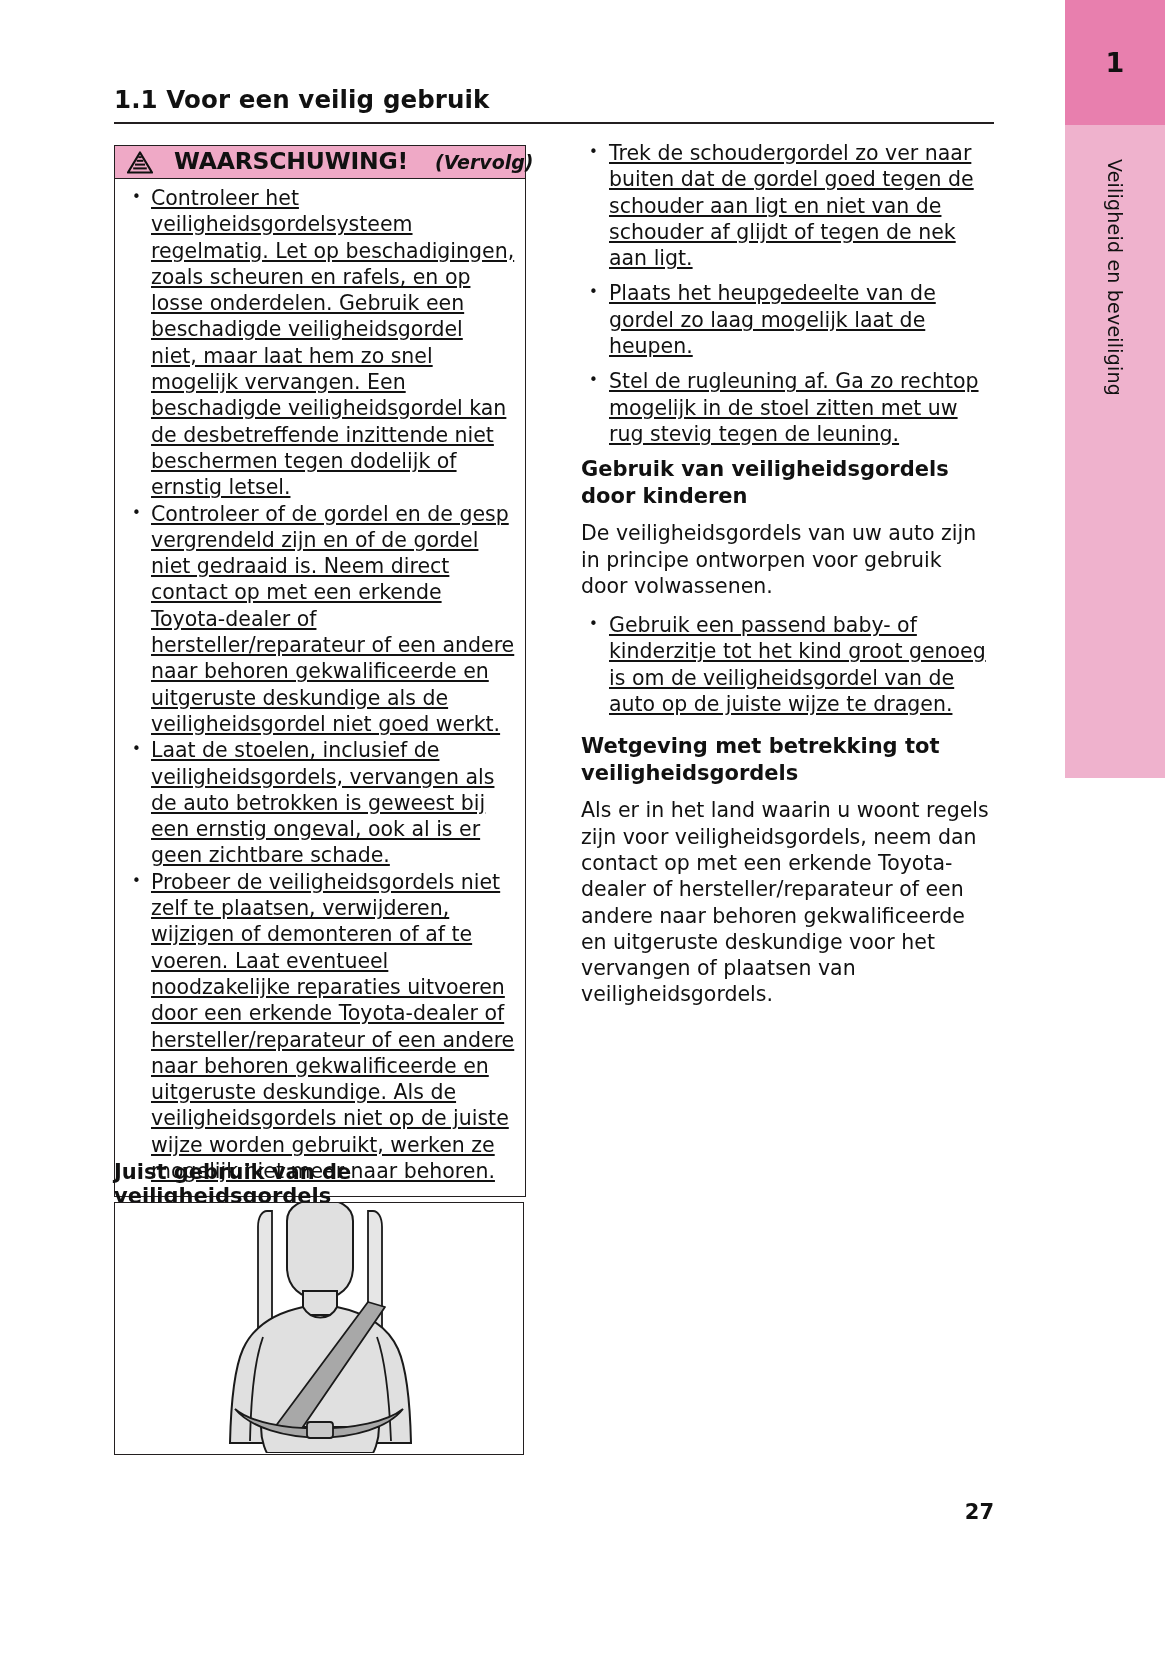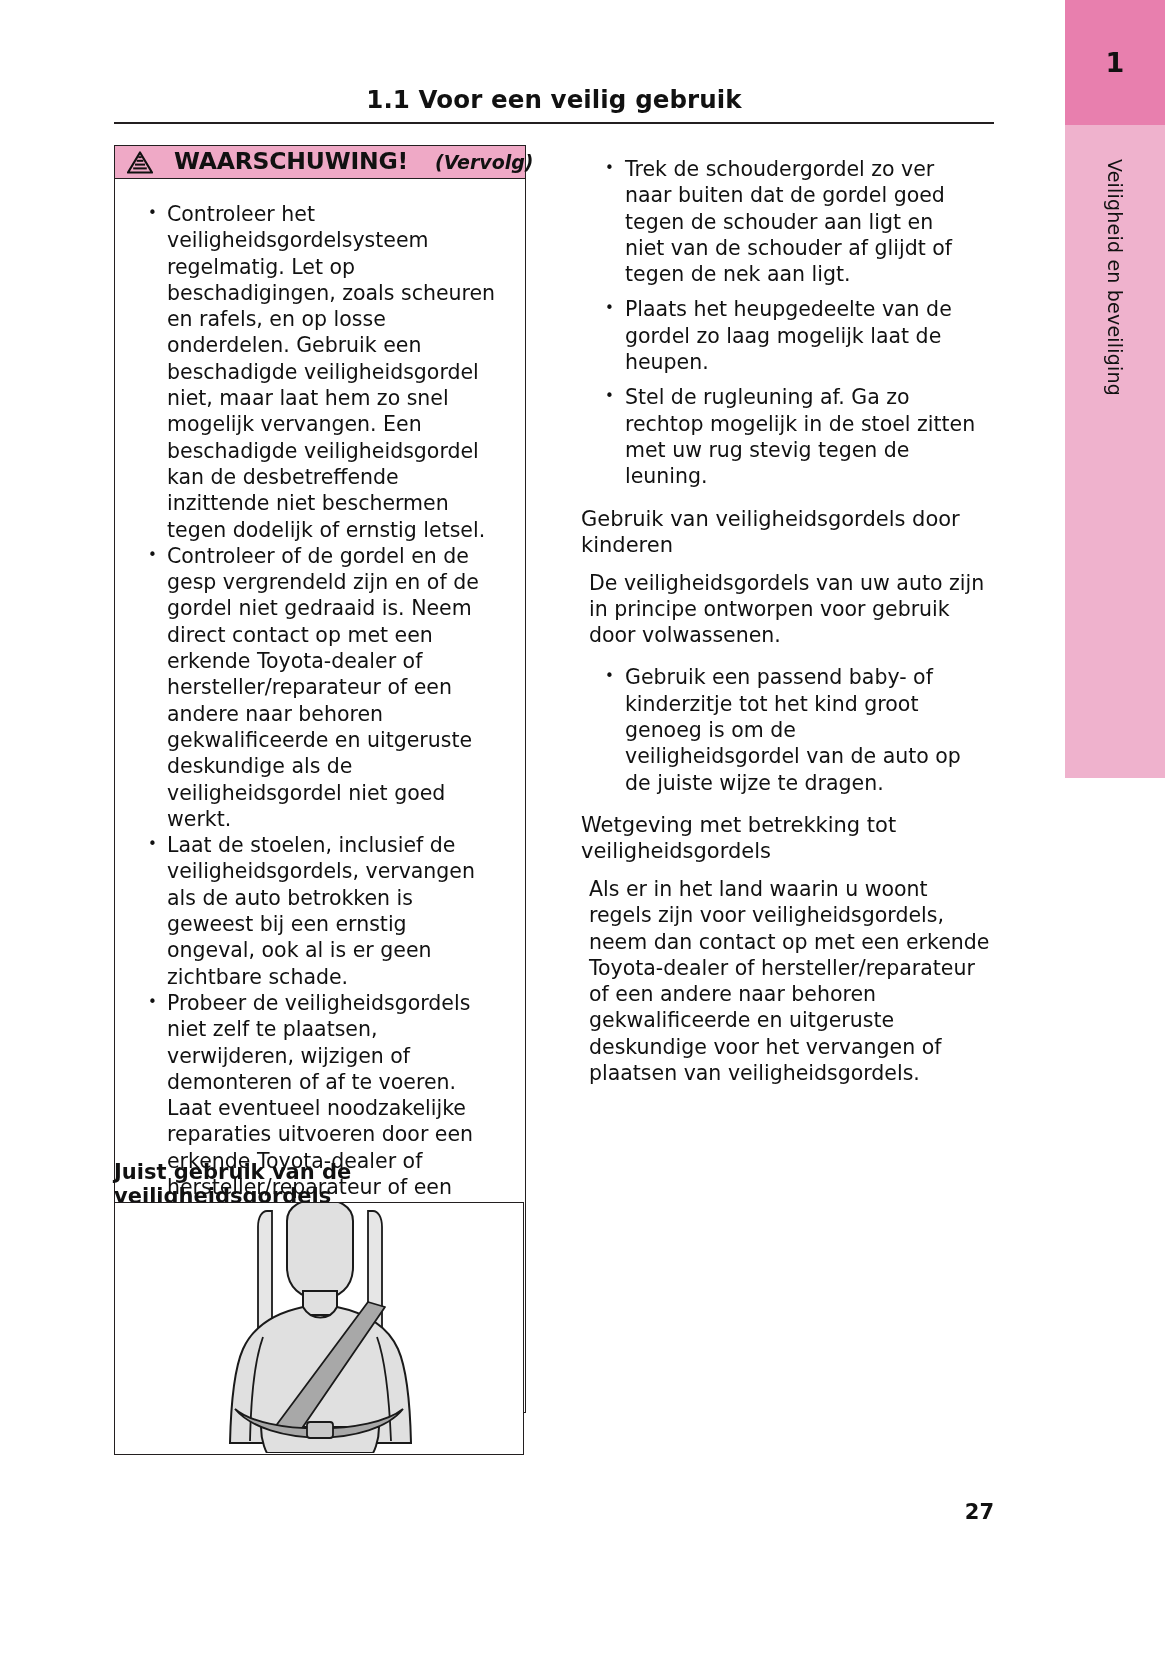--- a/index.html
+++ b/index.html
@@ -60,21 +60,21 @@
     color: #111;
     white-space: nowrap;
   }
 
   
   #running-head {
     position: absolute;
     top: 85px;
     left: 114px;
     width: 880px;
-    text-align: center;
+    text-align: left;
     font-size: 24.5px;
     font-weight: 700;
     letter-spacing: 0.1px;
   }
   #head-rule {
     position: absolute;
     top: 122px;
     left: 114px;
     width: 880px;
     height: 2px;
@@ -128,22 +128,23 @@
     font-style: italic;
     margin-left: 11px;
     line-height: 1;
   }
   #warning-body {
     padding: 6px 10px 12px 10px;
   }
 
   ul.bullets {
     list-style: none;
-    margin: 16px;
+    margin: 0;
     padding: 0;
+    text-decoration: underline;
   }
   ul.bullets > li {
     position: relative;
     padding-left: 26px;
     font-size: 20.5px;
     line-height: 26.3px;
     margin-bottom: 0px;
     text-align: left;
   }
   ul.bullets > li::before {
@@ -158,28 +159,28 @@
   #col-right ul.bullets > li {
     padding-left: 28px;
     margin-bottom: 9px;
   }
   #col-right ul.bullets > li::before {
     left: 8px;
   }
 
   h3.subhead {
     font-size: 21px;
-    font-weight: 400;
+    font-weight: 700;
     line-height: 26.5px;
     margin: 0 0 11px 0;
   }
   p.para {
     font-size: 20.5px;
     line-height: 26.3px;
-    margin: 0 0 13px 8px;
+    margin: 0 0 13px 0;
   }
 
   
   #figure-heading {
     position: absolute;
     top: 1160px;
     left: 114px;
     width: 420px;
     font-size: 21px;
     font-weight: 700;

